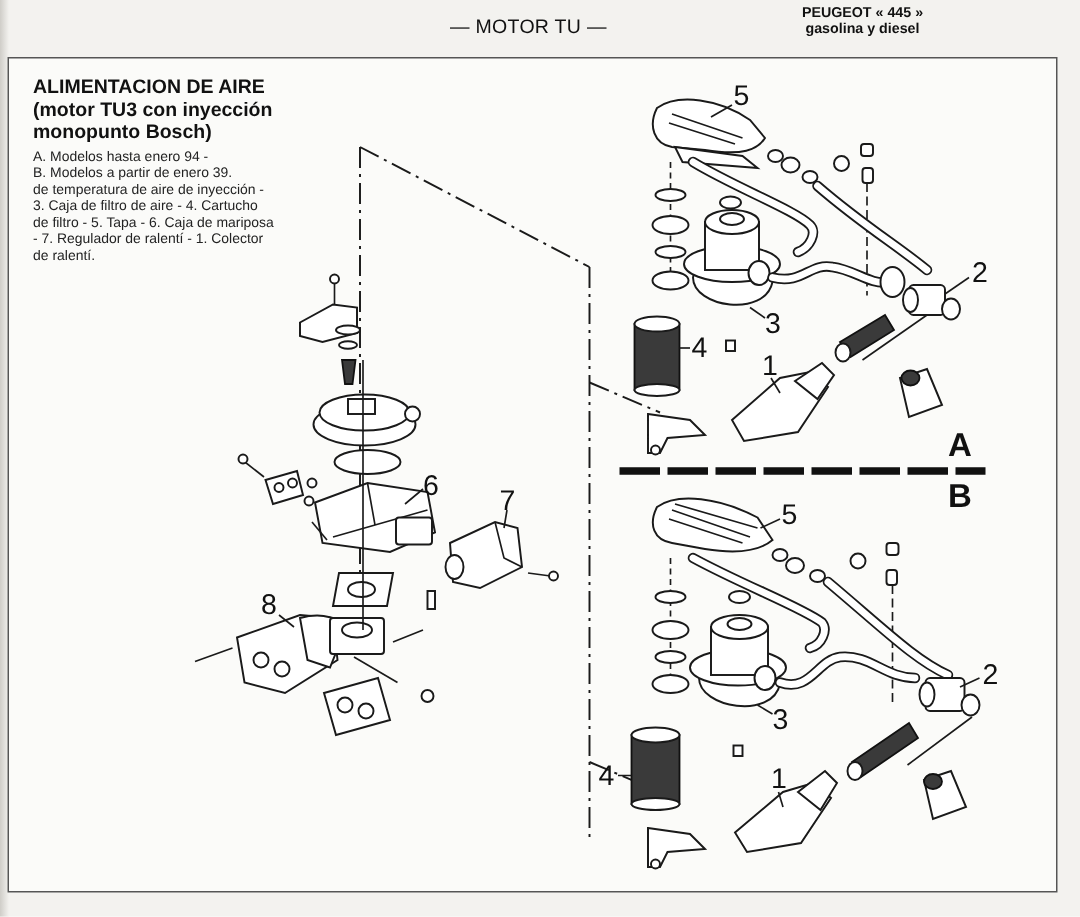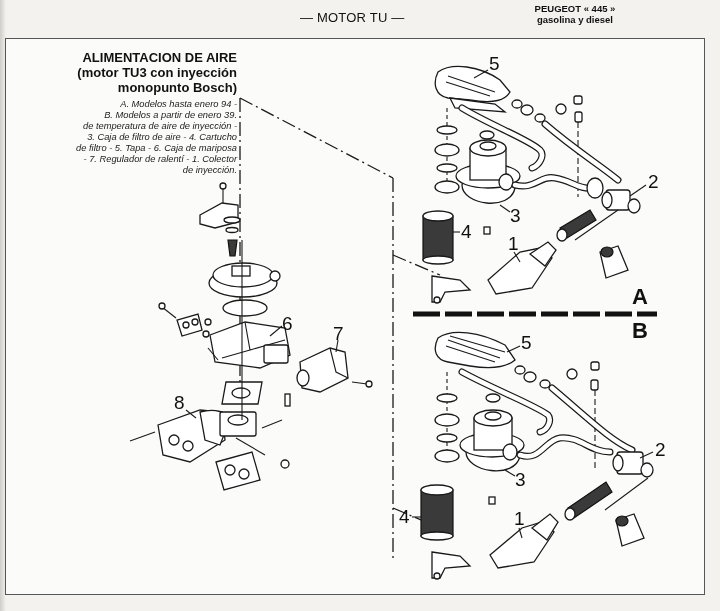--- a/index.html
+++ b/index.html
@@ -21,27 +21,27 @@
     .header-right {
       position: absolute; left: 510px; top: 3px; width: 130px;
       text-align: center; font-size: 9.5px; line-height: 11px; font-weight: bold;
     }
     .frame {
       position: absolute; left: 5px; top: 38px; width: 700px; height: 557px;
       border: 1px solid #555; box-sizing: border-box;
       background: #fbfbf9;
     }
     .caption {
-      position: absolute; left: 22px; top: 50px; width: 215px; text-align: right;
+      position: absolute; left: 22px; top: 50px; width: 215px; text-align: left;
     }
     .caption-title {
       font-weight: bold; font-size: 13px; line-height: 15px; margin: 0;
     }
     .caption-body {
-      font-style: italic; font-size: 9.3px; line-height: 11px; margin-top: 4px; color: #222;
+      font-size: 9.3px; line-height: 11px; margin-top: 4px; color: #222;
     }
     svg.diagram {
       position: absolute; left: 0; top: 0; width: 720px; height: 611px;
     }
     .callout {
       font-family: "Liberation Sans", sans-serif; font-size: 19px; fill: #111;
     }
     .variant-label {
       font-family: "Liberation Sans", sans-serif; font-size: 22px; font-weight: bold; fill: #111;
     }
@@ -72,21 +72,21 @@
     <div>(motor TU3 con inyección</div>
     <div>monopunto Bosch)</div>
   </div>
   <div class="caption-body">
     <div>A. Modelos hasta enero 94 -</div>
     <div>B. Modelos a partir de enero 39.</div>
     <div>de temperatura de aire de inyección -</div>
     <div>3. Caja de filtro de aire - 4. Cartucho</div>
     <div>de filtro - 5. Tapa - 6. Caja de mariposa</div>
     <div>- 7. Regulador de ralentí - 1. Colector</div>
-    <div>de inyección.</div>
+    <div>de ralentí.</div>
   </div>
 </div>
 
 <svg class="diagram" viewBox="0 0 720 611">
 
   <g>
     <path class="dash" d="M240 98 L240 395"></path>
     <path class="dash" d="M240 98 L393 178"></path>
     <path class="dash" d="M393 178 L393 560"></path>
     <path class="dash" d="M393 255 L440 275"></path>

